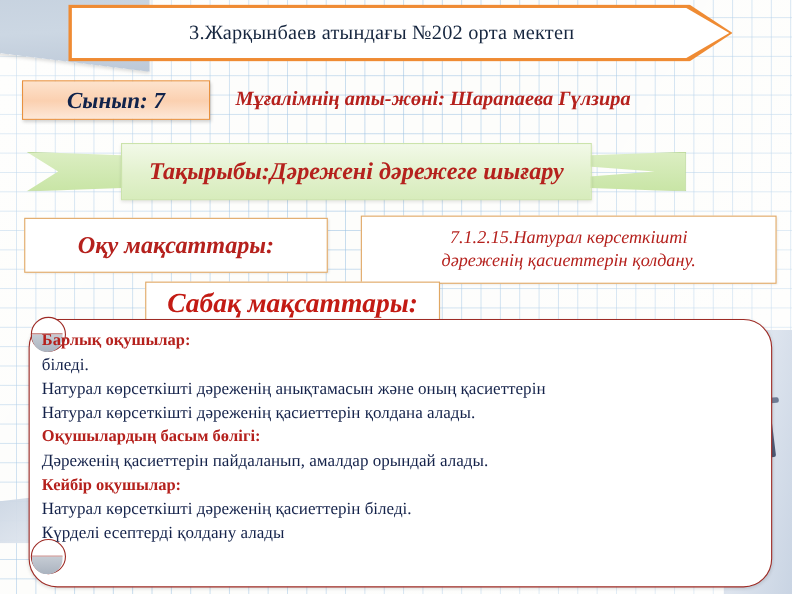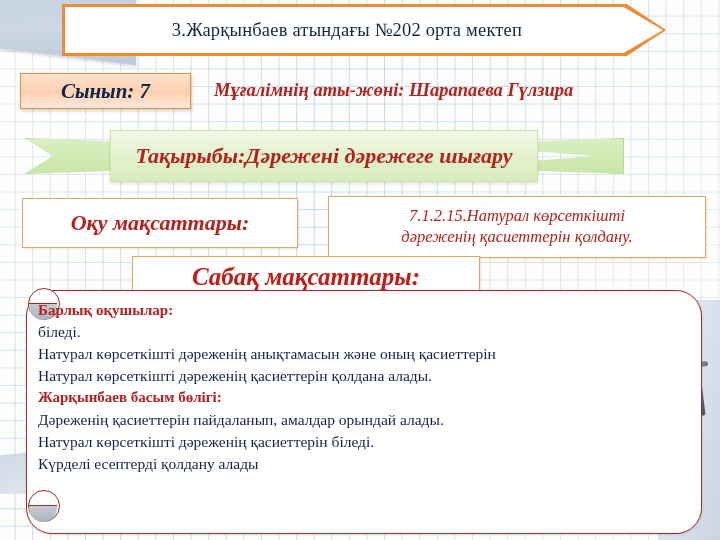--- a/index.html
+++ b/index.html
@@ -149,21 +149,21 @@
     background:#ffffff;border:1.5px solid #e0a763;box-sizing:border-box;
     display:flex;flex-direction:column;align-items:center;justify-content:center;
     box-shadow:1px 1px 2px rgba(0,0,0,.1);
     padding:0 6px;
   }
   .aim-value div{
     font-size:16.5px;font-style:italic;color:#b5211d;line-height:1.25;text-align:center;
   }
 
   .lesson-aims{
-    position:absolute;left:132px;top:256px;width:348px;height:42px;
+    position:absolute;left:132px;top:256px;width:268px;height:42px;
     background:#ffffff;border:1.5px solid #e0a763;box-sizing:border-box;
     display:flex;align-items:center;justify-content:center;
     box-shadow:1px 1px 2px rgba(0,0,0,.1);
   }
   .lesson-aims span{
     font-size:25px;font-weight:bold;font-style:italic;color:#c31b14;white-space:nowrap;
   }
 
   
   .content-card{
@@ -260,19 +260,20 @@
   <div class="card-knob tl"></div>
   <div class="card-knob-fill tl"></div>
   <div class="card-knob bl"></div>
   <div class="card-knob-fill bl"></div>
 
   <div class="card-body" id="objectives-list">
       <p class="c-head">Барлық оқушылар:</p>
       <p class="c-line">біледі.</p>
       <p class="c-line">Натурал көрсеткішті дәреженің анықтамасын және оның қасиеттерін</p>
       <p class="c-line">Натурал көрсеткішті дәреженің қасиеттерін қолдана алады.</p>
-      <p class="c-head">Жарқынбаев  басым бөлігі:</p>
+      <p class="c-head">Оқушылардың  басым бөлігі:</p>
       <p class="c-line">Дәреженің қасиеттерін пайдаланып,  амалдар орындай алады.</p>
+      <p class="c-head">Кейбір оқушылар:</p>
       <p class="c-line">Натурал көрсеткішті дәреженің қасиеттерін біледі.</p>
       <p class="c-line"> Күрделі  есептерді  қолдану  алады</p>
     </div>
 
 </div>
 
 </body></html>

